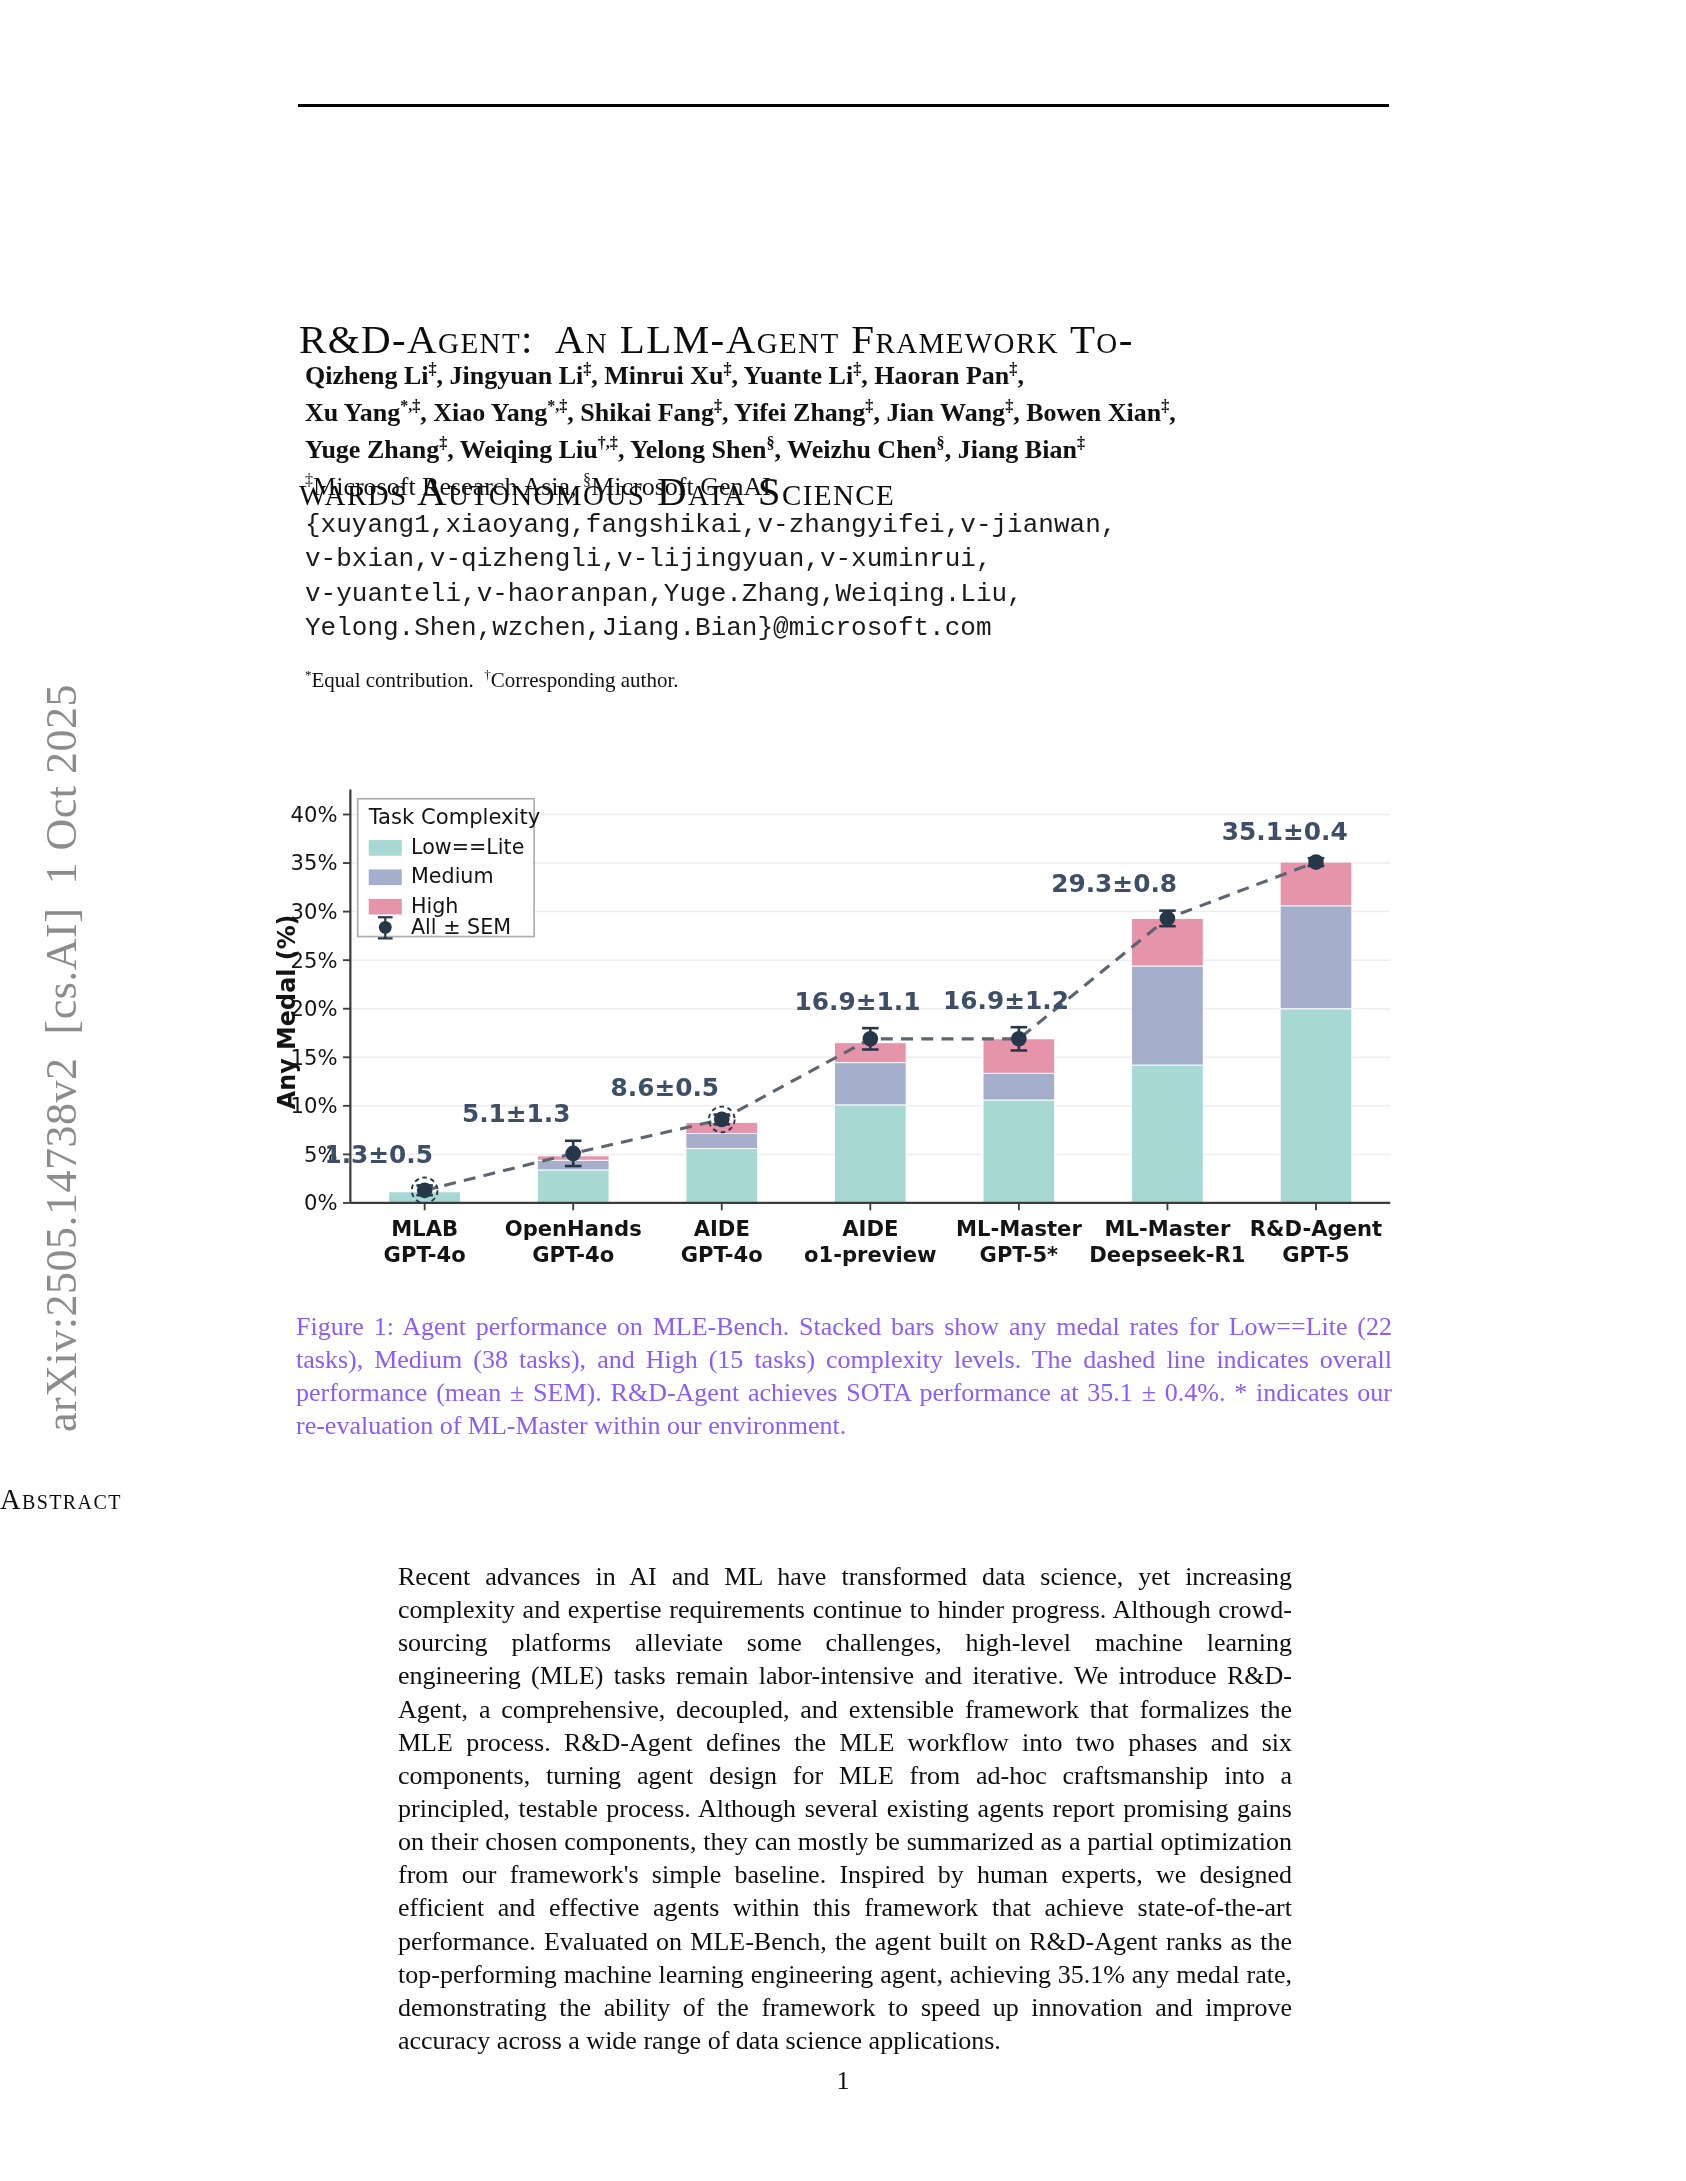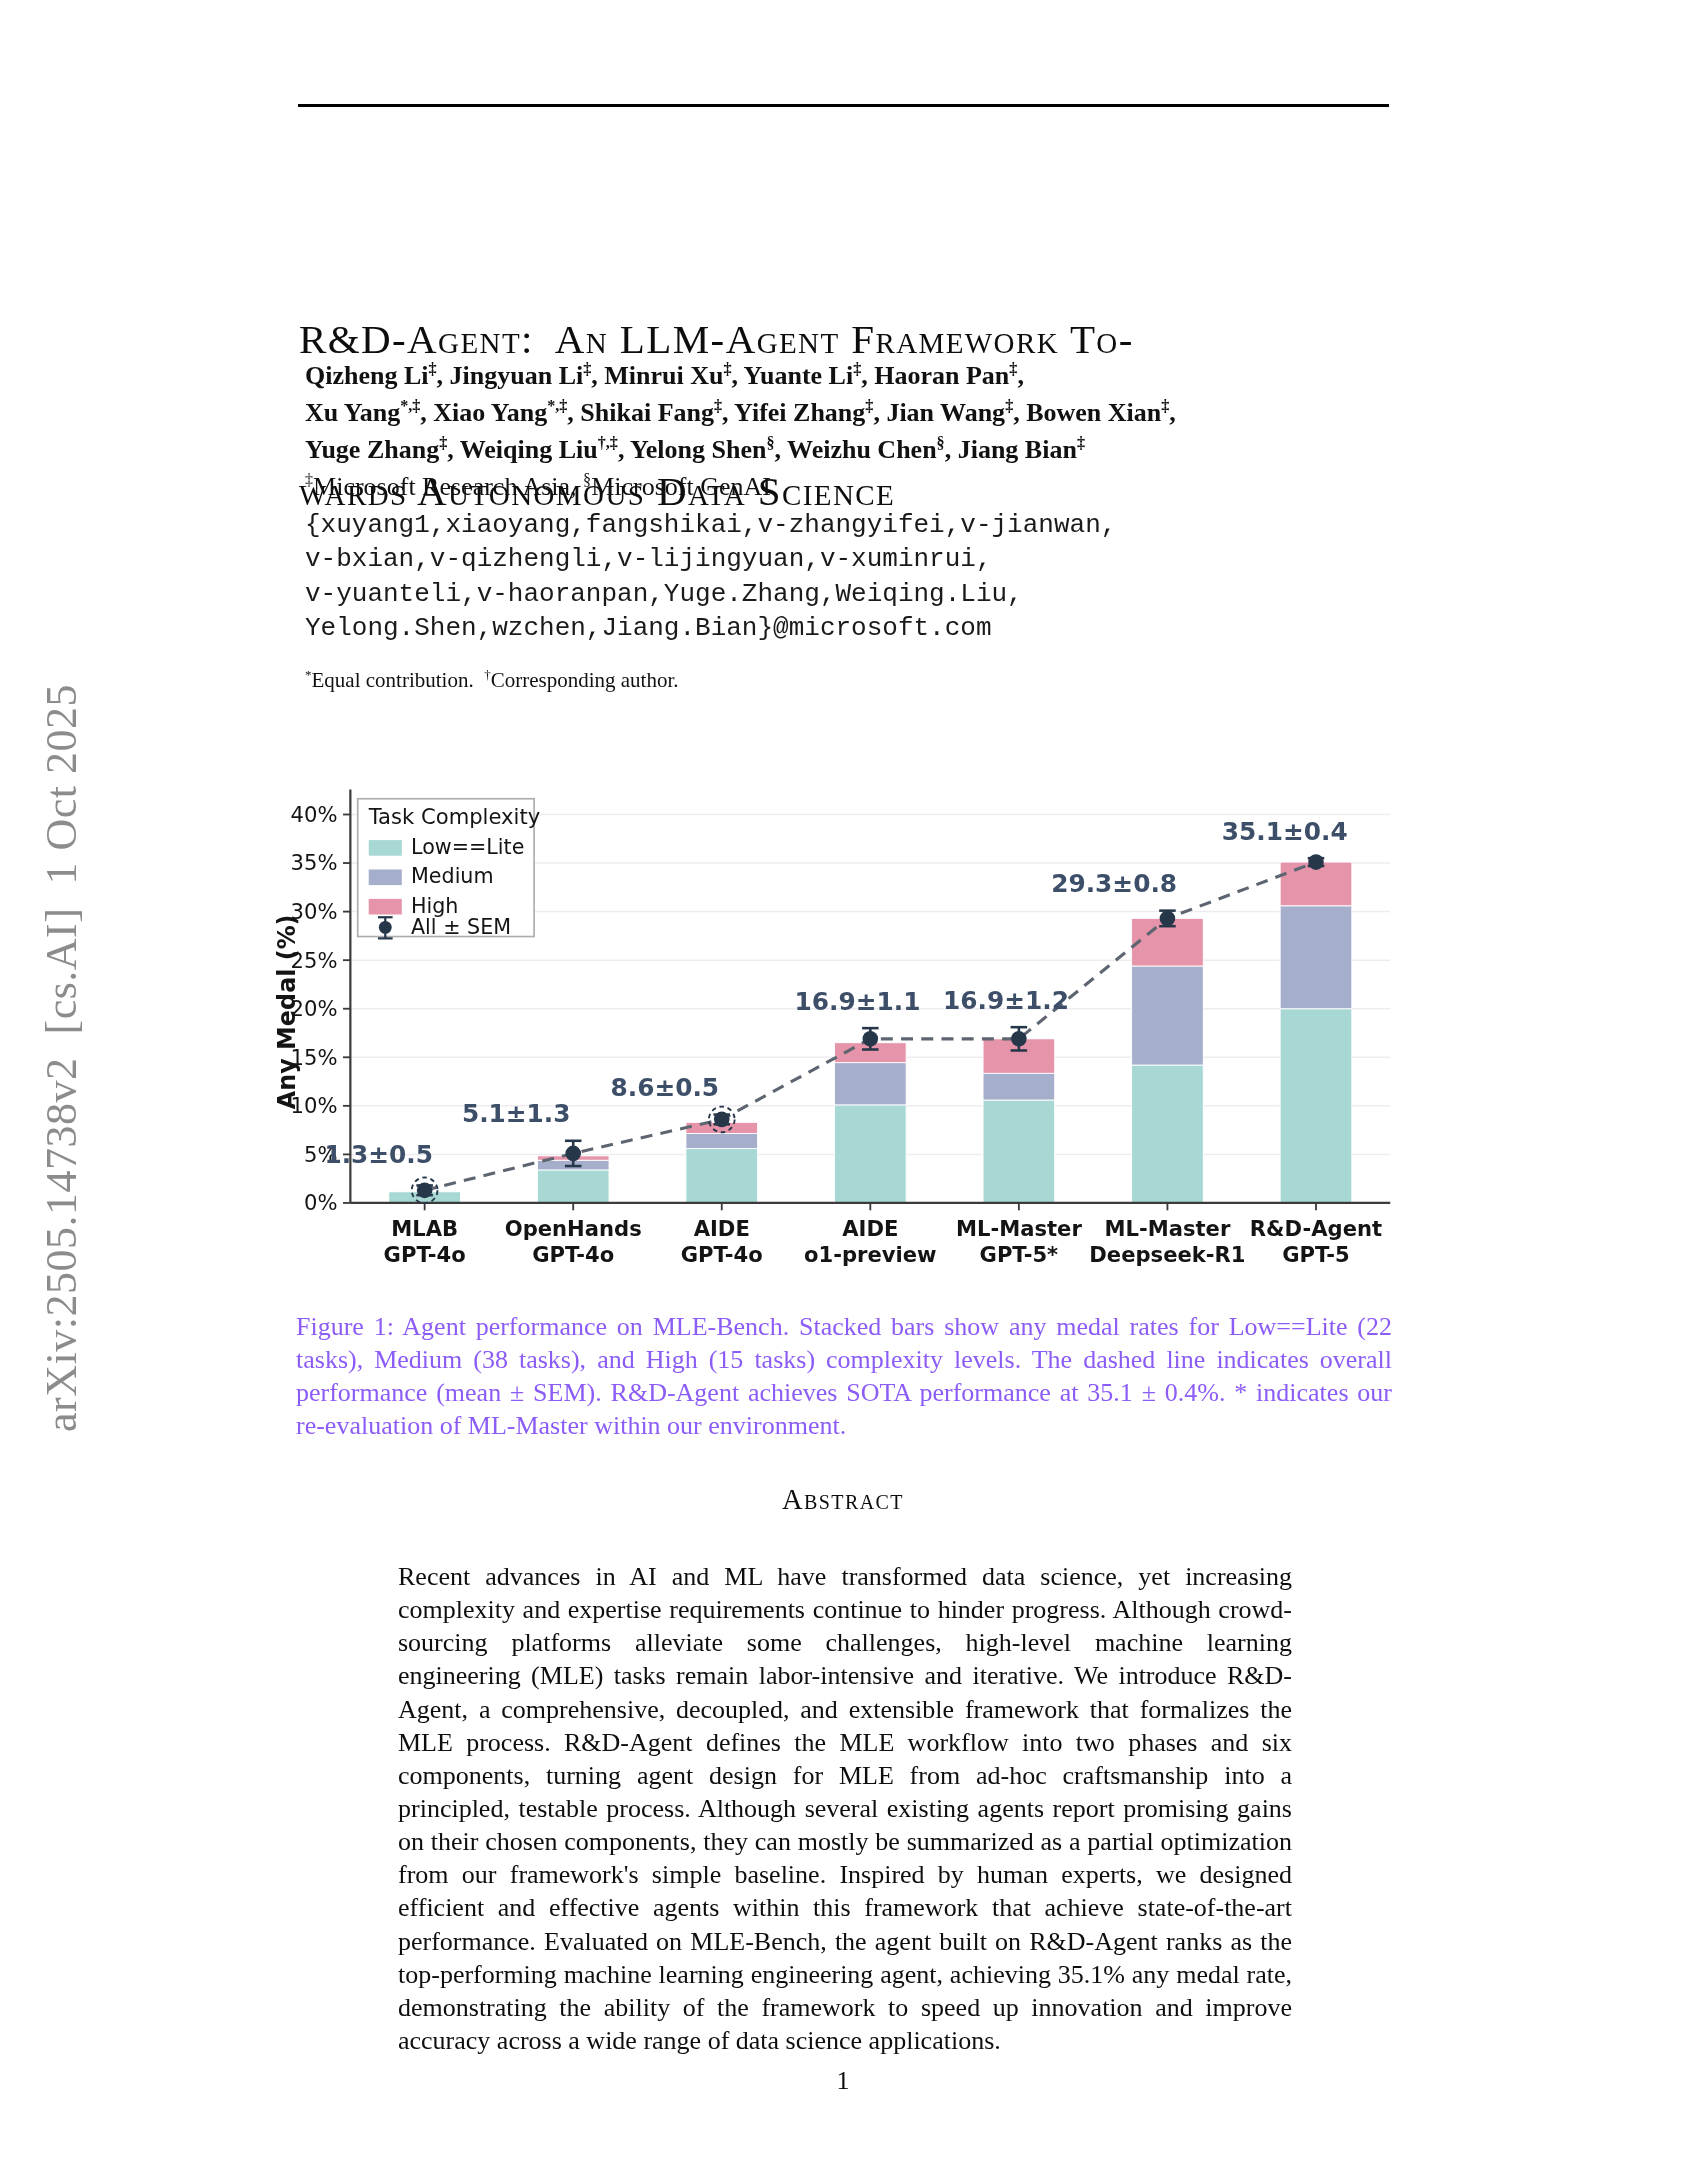--- a/index.html
+++ b/index.html
@@ -26,21 +26,21 @@
     font-family:"Liberation Mono", monospace;font-size:26px;line-height:1.33;
     color:#1a1a1a;letter-spacing:0px;white-space:pre;margin-top:2px;
   }
   .contrib{font-size:21px;line-height:1.45;margin-top:19px;white-space:pre-wrap;}
   .figure-wrap{position:absolute;left:275px;top:762px;width:1130px;height:542px;}
   .caption{
     position:absolute;left:296px;top:1310px;width:1096px;
     font-size:26px;line-height:1.27;text-align:justify;color:#8b5cf6;
   }
   .abstract-head{
-    position:absolute;left:0;top:1484px;width:1686px;text-align:center;
+    position:absolute;left:0;top:1484px;width:1686px;text-align:left;
     font-size:28.5px;font-variant:small-caps;letter-spacing:1.4px;color:#0d0d0d;
   }
   .abstract-body{
     position:absolute;left:398px;top:1560px;width:894px;
     font-size:26px;line-height:1.275;text-align:justify;color:#0e0e0e;
   }
   .pageno{position:absolute;left:0;top:2066px;width:1686px;text-align:center;font-size:26px;color:#0d0d0d;}
 </style>
 </head>
 <body>

